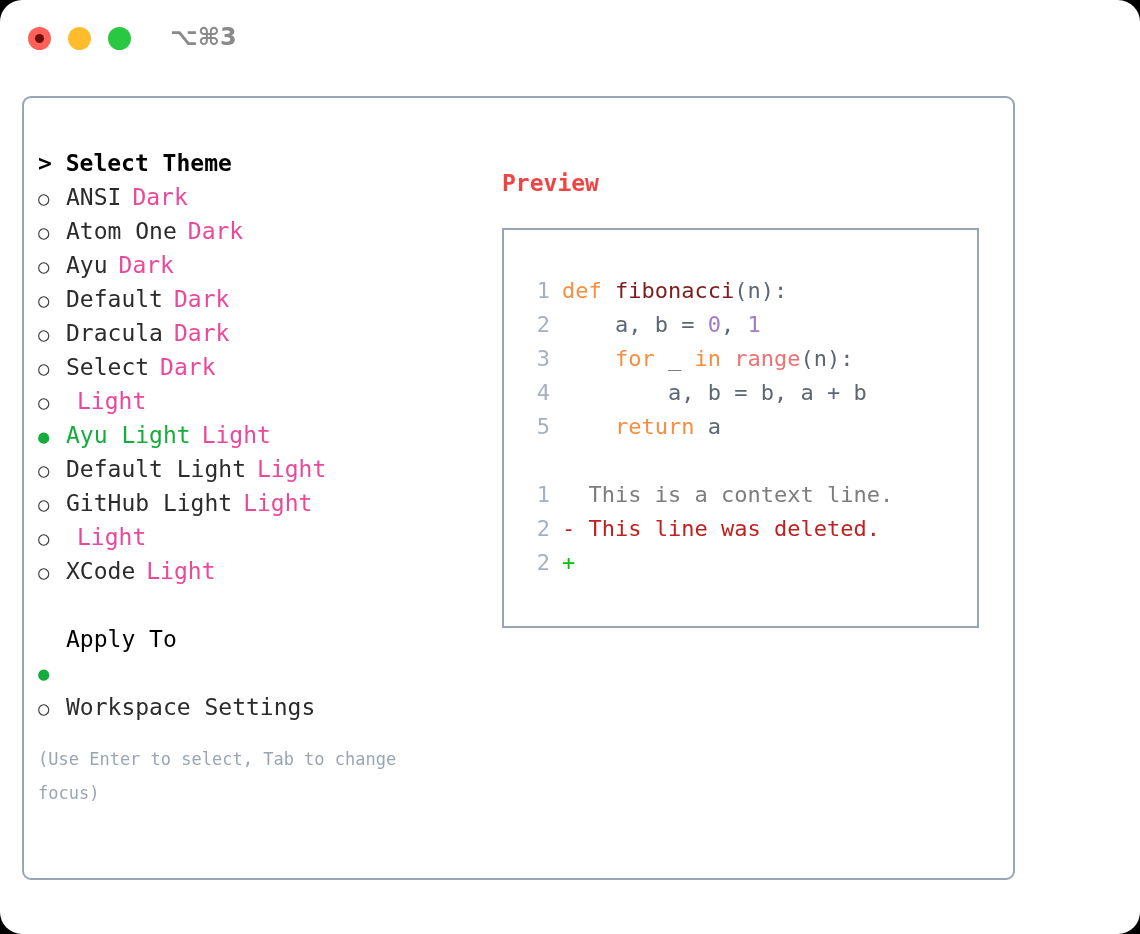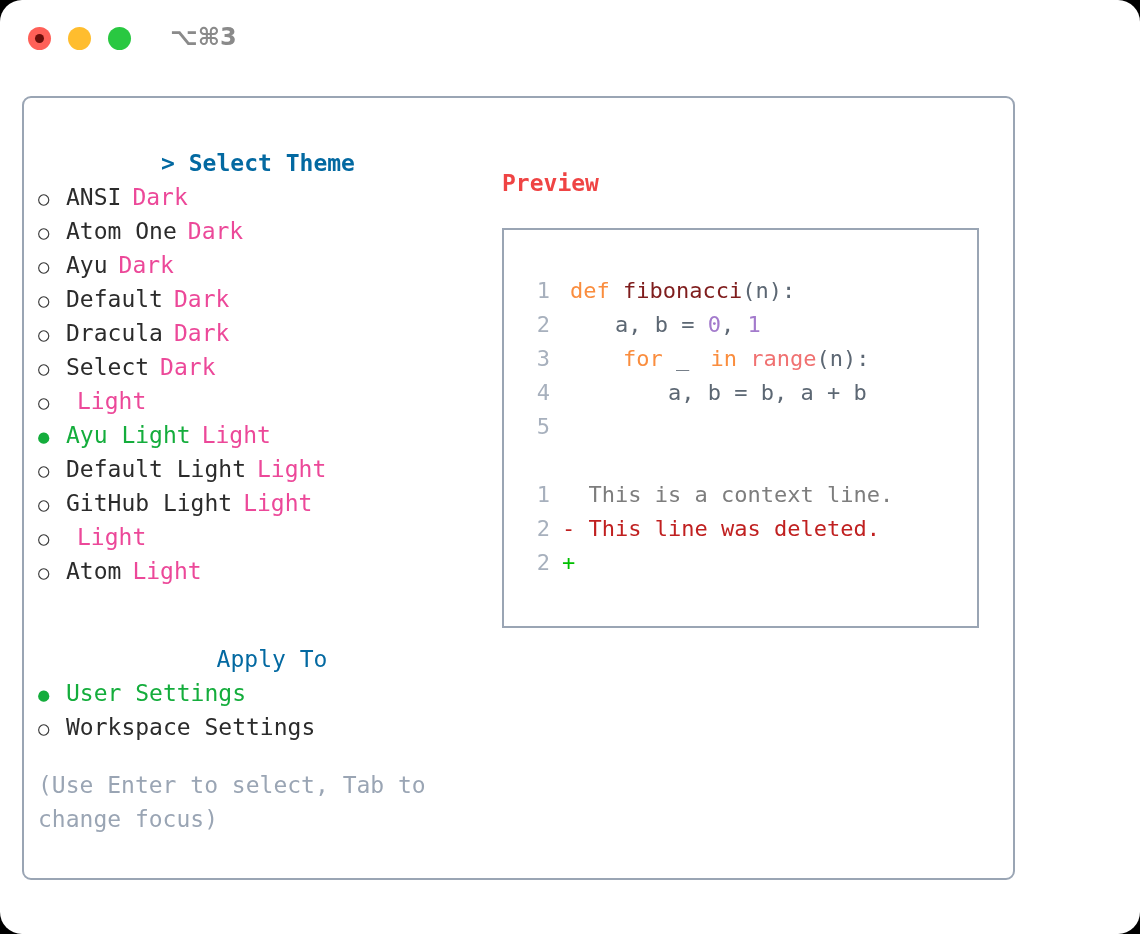--- a/index.html
+++ b/index.html
@@ -83,30 +83,28 @@
   #left-pane {
     position: absolute;
     left: 14px;
     top: 48px;
     width: 440px;
   }
 
   .section-heading {
     font-size: 23px;
     font-weight: bold;
-    color: #0369a1;
+    color: #000000;
     white-space: pre;
     line-height: 34px;
     height: 34px;
-    text-align: center;
   }
   .section-heading.plain {
     font-weight: normal;
     padding-left: 28px;
-    margin-top: 20px;
   }
 
   .opt-row {
     display: flex;
     align-items: baseline;
     height: 34px;
     line-height: 34px;
     font-size: 23px;
     white-space: pre;
   }
@@ -126,22 +124,22 @@
     color: #14ad3c;
   }
   .opt-tag {
     color: #ec4899;
     padding-left: 11px;
   }
 
   .spacer-row { height: 34px; }
 
   #hint {
-    margin-top: 24px;
-    font-size: 23px;
+    margin-top: 18px;
+    font-size: 17px;
     line-height: 34px;
     color: #9aa5b4;
     width: 410px;
     white-space: pre-wrap;
   }
 
   
   #right-pane {
     position: absolute;
     left: 478px;
@@ -177,21 +175,21 @@
   .ln {
     width: 30px;
     flex: 0 0 30px;
     text-align: right;
     color: #a7b0bd;
     padding-right: 12px;
   }
   .code-body { color: #5c6773; }
   .gap-line { height: 34px; }
 
-  .tok-kw   { color: #fa8d3e; margin-left: 8px; }
+  .tok-kw   { color: #fa8d3e; }
   .tok-fn   { color: #7f1d1d; }
   .tok-num  { color: #a37acc; }
   .tok-call { color: #f07171; }
   .tok-pl   { color: #5c6773; }
 
   .diff-ctx { color: #7d7d7d; }
   .diff-del { color: #c02020; }
   .diff-add { color: #00c000; }
 </style>
 </head>
@@ -216,43 +214,43 @@
           <div class="opt-row"><span class="opt-bullet">○</span><span class="opt-label">Atom One</span><span class="opt-tag">Dark</span></div>
           <div class="opt-row"><span class="opt-bullet">○</span><span class="opt-label">Ayu</span><span class="opt-tag">Dark</span></div>
           <div class="opt-row"><span class="opt-bullet">○</span><span class="opt-label">Default</span><span class="opt-tag">Dark</span></div>
           <div class="opt-row"><span class="opt-bullet">○</span><span class="opt-label">Dracula</span><span class="opt-tag">Dark</span></div>
           <div class="opt-row"><span class="opt-bullet">○</span><span class="opt-label">Select</span><span class="opt-tag">Dark</span></div>
           <div class="opt-row"><span class="opt-bullet">○</span><span class="opt-tag">Light</span></div>
           <div class="opt-row"><span class="opt-bullet sel">●</span><span class="opt-label sel">Ayu Light</span><span class="opt-tag">Light</span></div>
           <div class="opt-row"><span class="opt-bullet">○</span><span class="opt-label">Default Light</span><span class="opt-tag">Light</span></div>
           <div class="opt-row"><span class="opt-bullet">○</span><span class="opt-label">GitHub Light</span><span class="opt-tag">Light</span></div>
           <div class="opt-row"><span class="opt-bullet">○</span><span class="opt-tag">Light</span></div>
-          <div class="opt-row"><span class="opt-bullet">○</span><span class="opt-label">Atom</span><span class="opt-tag">Light</span></div>
+          <div class="opt-row"><span class="opt-bullet">○</span><span class="opt-label">XCode</span><span class="opt-tag">Light</span></div>
         </div>
 
       <div class="spacer-row"></div>
 
       <div class="section-heading plain">Apply To</div>
       <div id="apply-list">
-          <div class="opt-row"><span class="opt-bullet sel">●</span><span class="opt-label sel">User Settings</span></div>
+          <div class="opt-row"><span class="opt-bullet sel">●</span></div>
           <div class="opt-row"><span class="opt-bullet">○</span><span class="opt-label">Workspace Settings</span></div>
         </div>
 
       <div id="hint">(Use Enter to select, Tab to change focus)</div>
     </div>
 
     <div id="right-pane">
       <div id="preview-heading">Preview</div>
       <div id="preview-box">
         <div id="code-block">
             <div class="code-line"><span class="ln">1</span><span class="code-body"><span class="tok-kw">def </span><span class="tok-fn">fibonacci</span><span class="tok-pl">(n):</span></span></div>
             <div class="code-line"><span class="ln">2</span><span class="code-body"><span class="tok-pl">    a, b = </span><span class="tok-num">0</span><span class="tok-pl">, </span><span class="tok-num">1</span></span></div>
             <div class="code-line"><span class="ln">3</span><span class="code-body"><span class="tok-kw">    for</span><span class="tok-pl"> _ </span><span class="tok-kw">in</span><span class="tok-pl"> </span><span class="tok-call">range</span><span class="tok-pl">(n):</span></span></div>
             <div class="code-line"><span class="ln">4</span><span class="code-body"><span class="tok-pl">        a, b = b, a + b</span></span></div>
-            <div class="code-line"><span class="ln">5</span></div>
+            <div class="code-line"><span class="ln">5</span><span class="code-body"><span class="tok-kw">    return</span><span class="tok-pl"> a</span></span></div>
           </div>
         <div class="gap-line"></div>
         <div id="diff-block">
             <div class="code-line"><span class="ln">1</span><span class="diff-ctx">  </span><span class="diff-ctx">This is a context line.</span></div>
             <div class="code-line"><span class="ln">2</span><span class="diff-del">- </span><span class="diff-del">This line was deleted.</span></div>
             <div class="code-line"><span class="ln">2</span><span class="diff-add">+ </span></div>
           </div>
       </div>
     </div>
 

